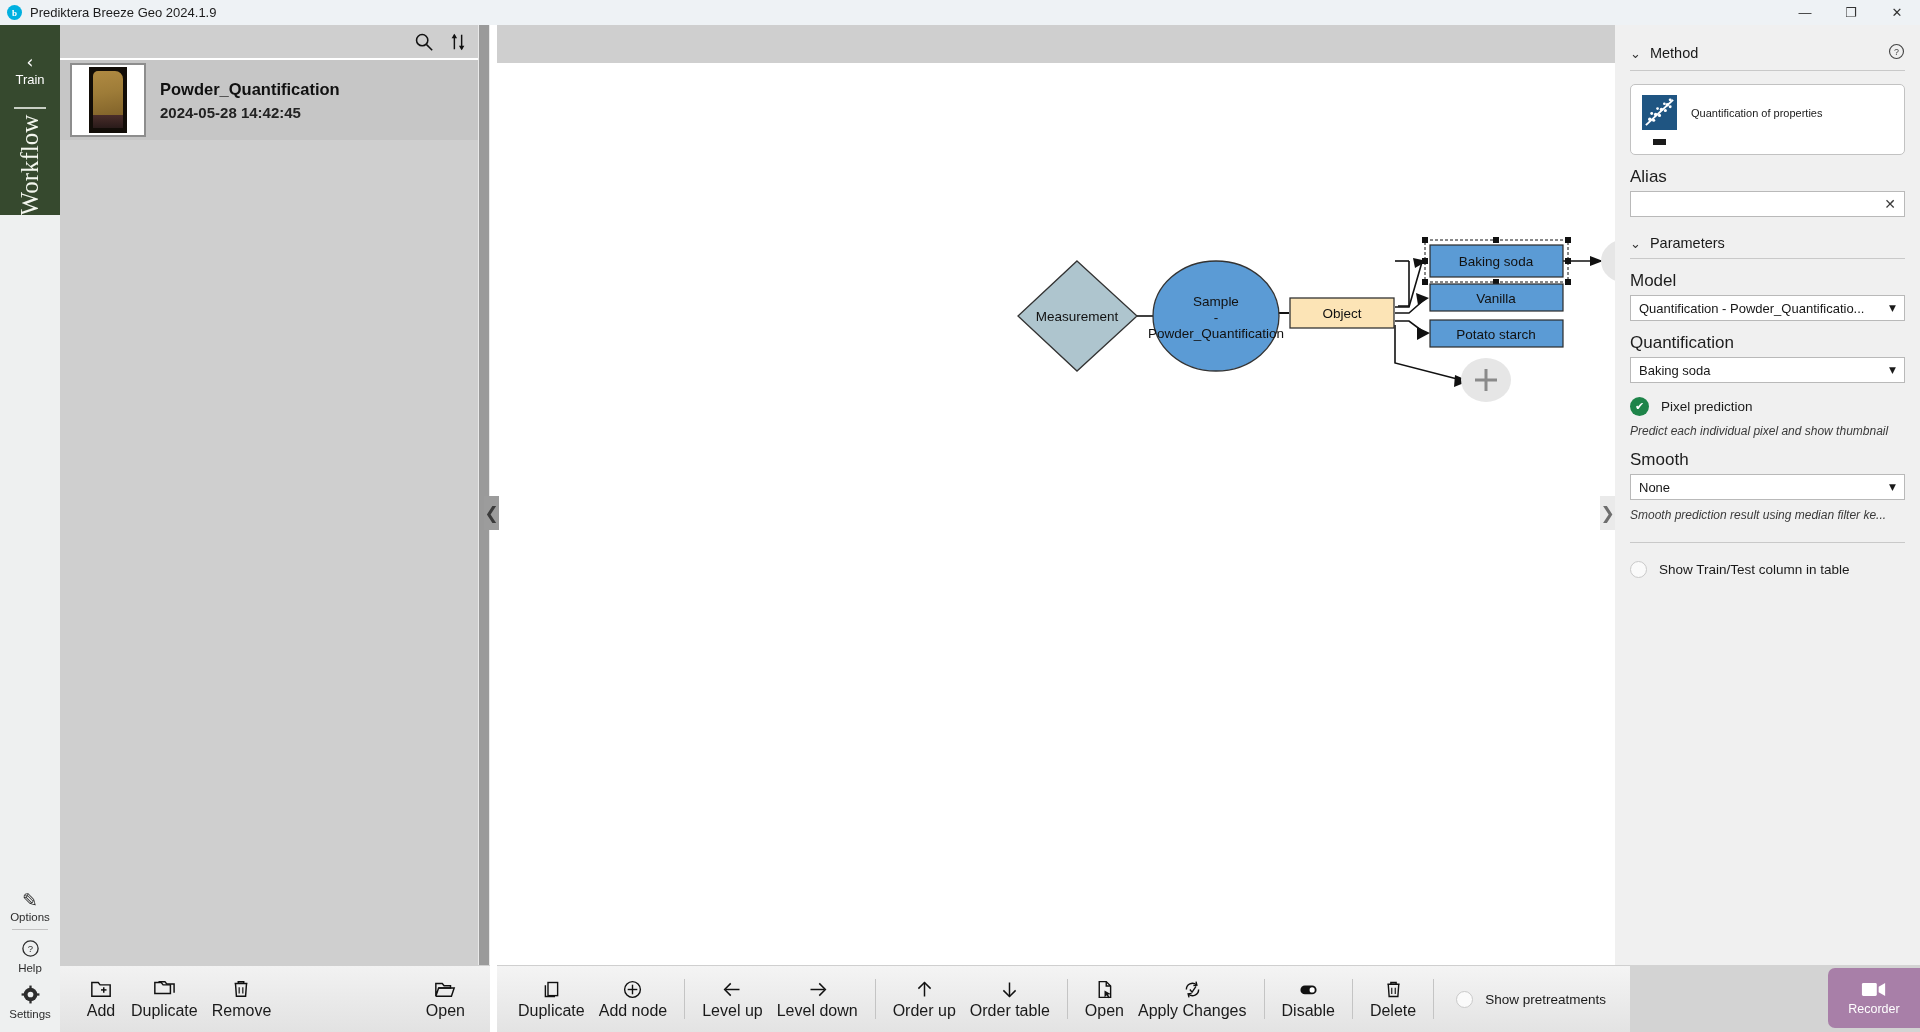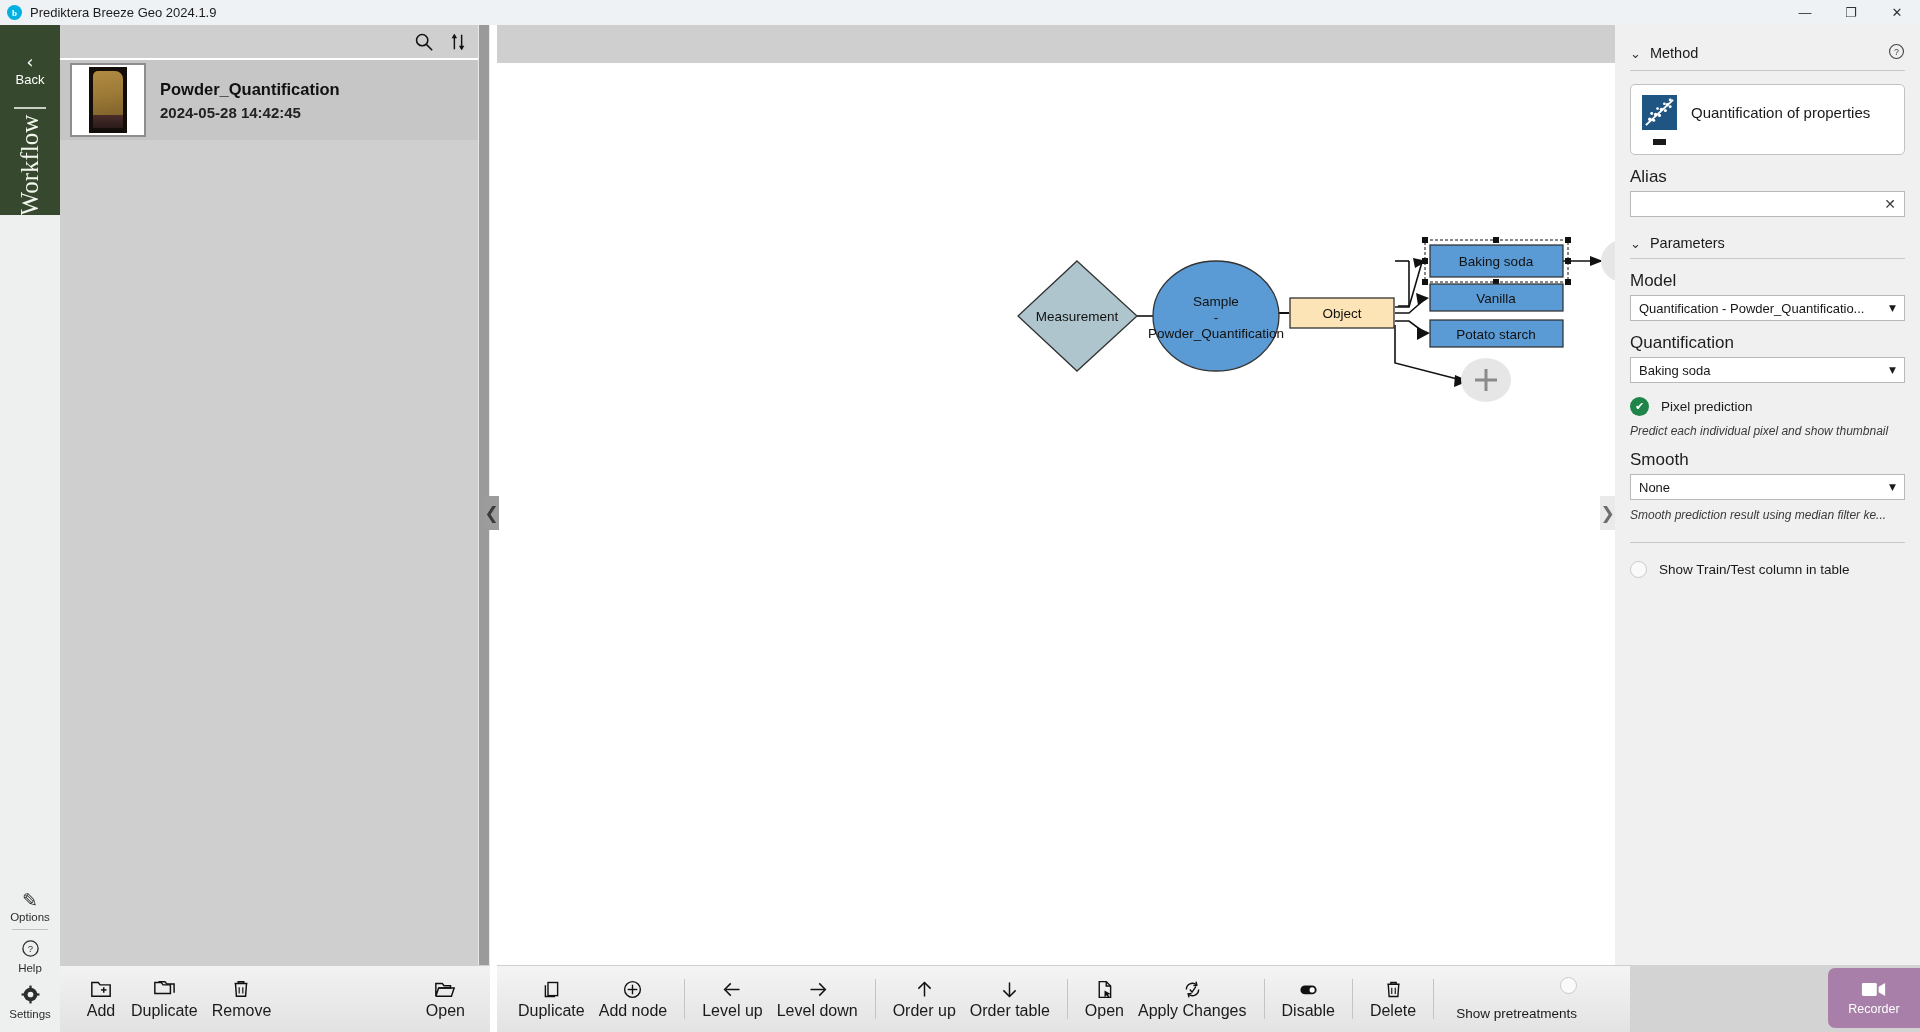--- a/index.html
+++ b/index.html
@@ -163,21 +163,21 @@
   .collapse.left { left: 484px; top: 496px; background: #9c9c9c; color:#3b3b3b; }
   .collapse.right { left: 1600px; top: 496px; background: #eaeaea; }
 
   
   .cbottom {
     position: absolute; left: 497px; top: 965px; width: 1133px; height: 67px;
     background: linear-gradient(180deg,#f4f4f4 0%, #e3e3e3 100%);
     border-top: 1px solid #cfcfcf;
     display: flex; align-items: center; padding-left: 14px;
   }
-  .radio-row { display: flex; align-items: flex-end; gap: 12px; cursor: pointer; flex-direction: column; }
+  .radio-row { display: flex; align-items: center; gap: 12px; cursor: pointer; }
   .radio-off {
     width: 17px; height: 17px; border-radius: 50%;
     border: 1.6px solid #c9c9c9; background: #fafafa;
   }
   .radio-lbl { font-size: 13.5px; color: #1a1a1a; }
 
   
   .rbottom {
     position: absolute; left: 1630px; top: 965px; width: 290px; height: 67px;
     background: #d3d3d3;
@@ -201,21 +201,21 @@
   }
   .rp-head .chev { font-size: 13px; color: #333; font-family:"DejaVu Sans",sans-serif; }
   .rp-head .help { margin-left: auto; cursor: pointer; }
   .rp-rule { height: 1px; background: #c9c9c9; margin-top: 7px; }
   .method-card {
     margin-top: 13px; border: 1px solid #c2c2c2; border-radius: 5px;
     background: #fff; padding: 10px 11px 9px; cursor: pointer;
   }
   .mc-row { display: flex; align-items: center; gap: 14px; }
   .mc-icon { width: 35px; height: 35px; flex: 0 0 auto; }
-  .mc-lbl { font-size: 15px; color: #1a1a1a; }
+  .mc-lbl { font-size: 11px; color: #1a1a1a; }
   .mc-bar { width: 13px; height: 6px; background: #1a1a1a; margin: 9px 0 0 11px; }
   .fld-lbl { font-size: 17px; color: #1d1d1d; margin-top: 12px; margin-bottom: 4px; }
   .txtfield {
     height: 26px; background: #fff; border: 1px solid #b9b9b9;
     display: flex; align-items: center; padding: 0 8px;
   }
   .txtfield input {
     flex: 1; border: none; outline: none; font-size: 13px;
     font-family: "Liberation Sans", sans-serif; background: transparent;
   }
@@ -252,21 +252,21 @@
       <div class="tb-btn">—</div>
       <div class="tb-btn">❐</div>
       <div class="tb-btn close">✕</div>
     </div>
   </div>
 
   <div class="rail">
     <div class="rail-green">
       <div class="rail-back">
         <span class="rail-chev">‹</span>
-        <span>Back</span>
+        <span>Train</span>
       </div>
       <div class="rail-rule"></div>
       <div class="rail-workflow">
         <span>Workflow</span>
       </div>
     </div>
     <div class="rail-bottom">
       <div class="rail-item">
         <span class="ico">✎</span>
         <span>Options</span>

